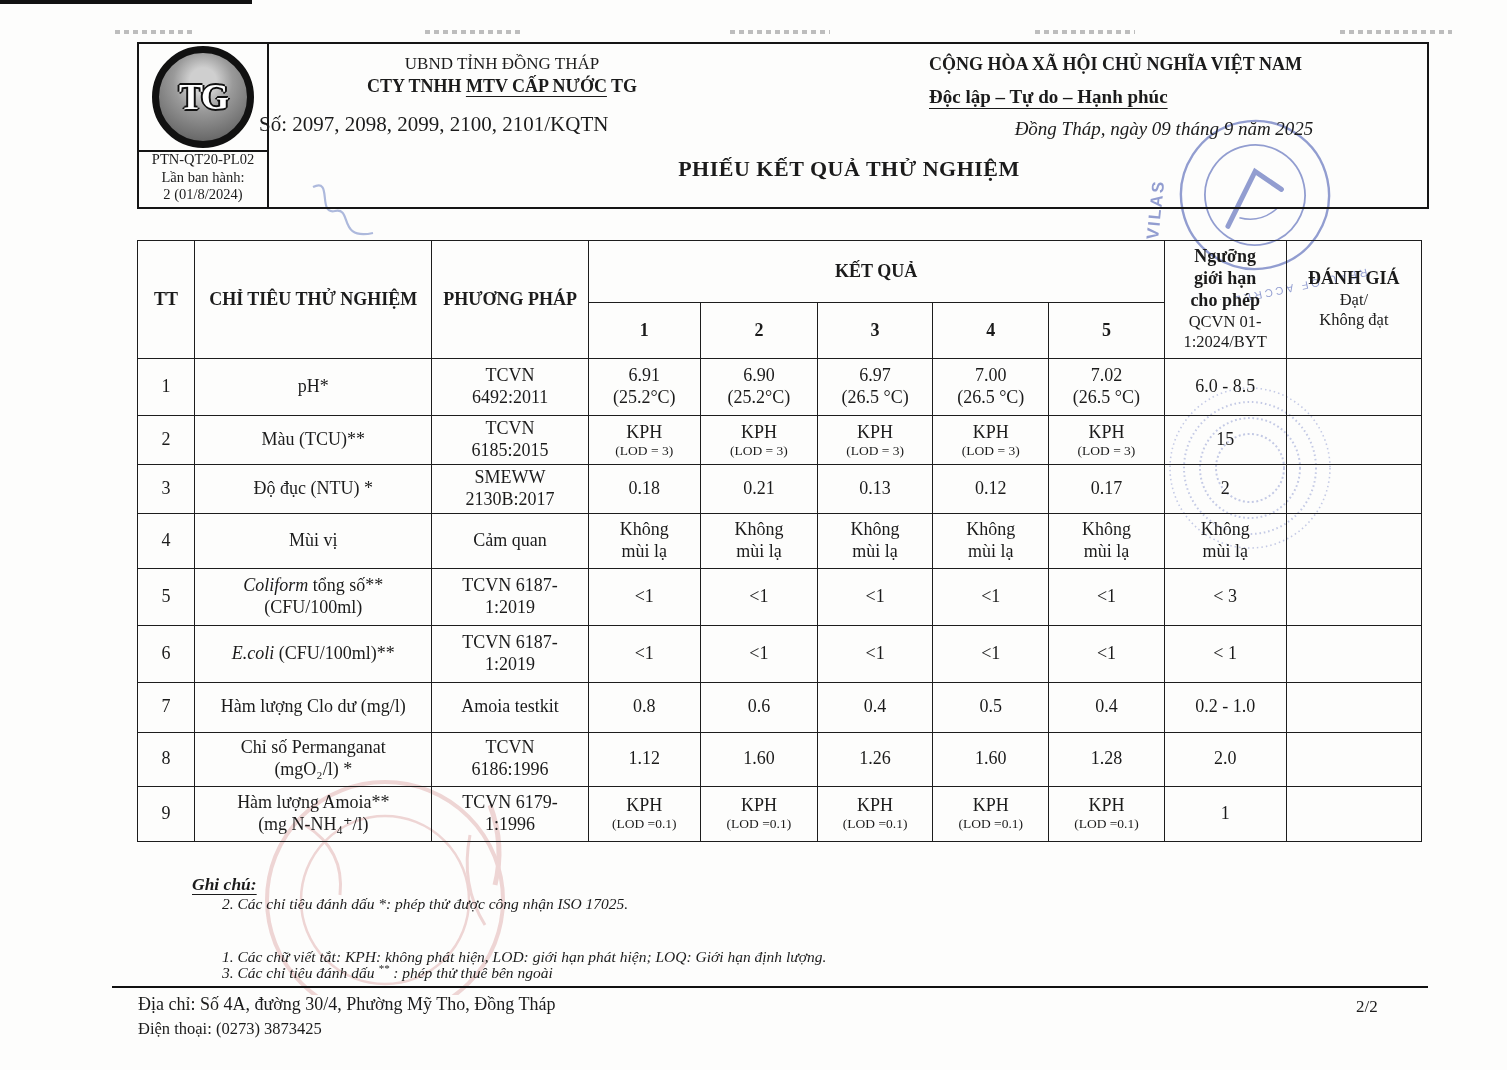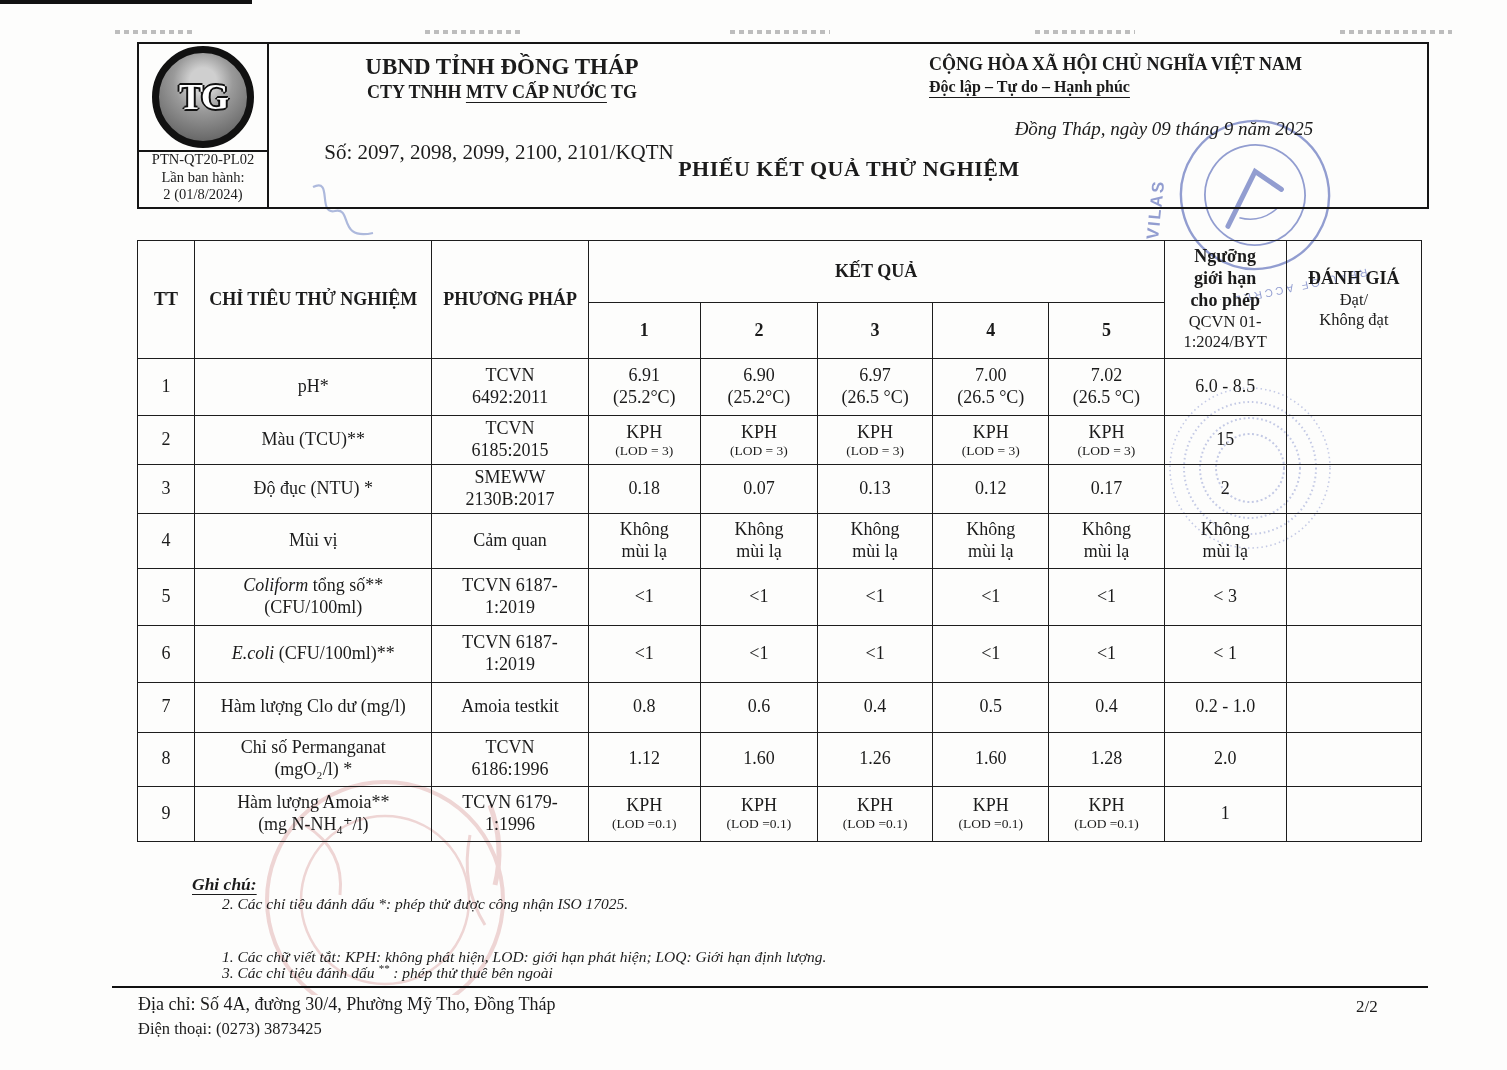--- a/index.html
+++ b/index.html
@@ -17,27 +17,27 @@
   .logo-cell{position:absolute;left:0;top:0;width:100%;height:106px;border-bottom:2px solid #151515;
     display:flex;align-items:center;justify-content:center;}
   .logo-circle{width:88px;height:88px;border-radius:50%;border:7px solid #111;
     background:radial-gradient(circle at 50% 32%,#cfcfcf 0 18%,#9a9a9a 40%,#6f6f6f 75%,#4a4a4a 100%);
     display:flex;align-items:center;justify-content:center;}
   .logo-tg{font-size:36px;font-weight:bold;color:#fff;letter-spacing:-2px;
     text-shadow:-2px 0 0 #111,2px 0 0 #111,0 -2px 0 #111,0 2px 0 #111,1px 1px 0 #111,-1px -1px 0 #111;}
   .form-cell{position:absolute;left:0;top:106px;width:100%;height:55px;
     display:flex;flex-direction:column;align-items:center;justify-content:center;font-size:14.5px;line-height:1.2;}
   .org-block{position:absolute;left:138px;top:10px;width:450px;text-align:center;}
-  .org1{font-size:23px;font-weight:bold;}
+  .org1{font-size:17px;font-weight:normal;}
   .org2{font-size:18px;font-weight:bold;margin-top:2px;}
   .org2 .ul{text-decoration:underline;text-underline-offset:4px;}
-  .doc-no{position:absolute;left:120px;top:68px;width:480px;text-align:center;font-size:21px;margin-top:28px;}
+  .doc-no{position:absolute;left:120px;top:68px;width:480px;text-align:left;font-size:21px;}
   .nat-block{position:absolute;left:790px;top:10px;width:470px;text-align:left;}
   .nat1{font-size:18px;font-weight:bold;}
-  .nat2{font-size:16px;font-weight:bold;text-decoration:underline;text-underline-offset:5px;margin-top:3px;}
+  .nat2{font-size:19px;font-weight:bold;text-decoration:underline;text-underline-offset:5px;margin-top:11px;}
   .dateline{position:absolute;left:790px;top:74px;width:470px;text-align:center;font-style:italic;font-size:19px;}
   .doc-title{position:absolute;left:360px;top:112px;width:700px;text-align:center;
     font-size:22px;font-weight:bold;letter-spacing:.5px;}
 
   
   .stamp{position:absolute;pointer-events:none;}
 
   
   table.results{position:absolute;left:137px;top:240px;border-collapse:collapse;table-layout:fixed;width:1285px;background:transparent;}
   table.results td,table.results th{border:1.7px solid #1d1d1d;text-align:center;vertical-align:middle;
@@ -251,21 +251,21 @@
           <td>3</td>
           <td class="crit">
             <div>Độ đục (NTU) *</div>
           </td>
           <td class="pre">SMEWW
 2130B:2017</td>
           <td>
             <div>0.18</div>
           </td>
           <td>
-            <div>0.07</div>
+            <div>0.21</div>
           </td>
           <td>
             <div>0.13</div>
           </td>
           <td>
             <div>0.12</div>
           </td>
           <td>
             <div>0.17</div>
           </td>

